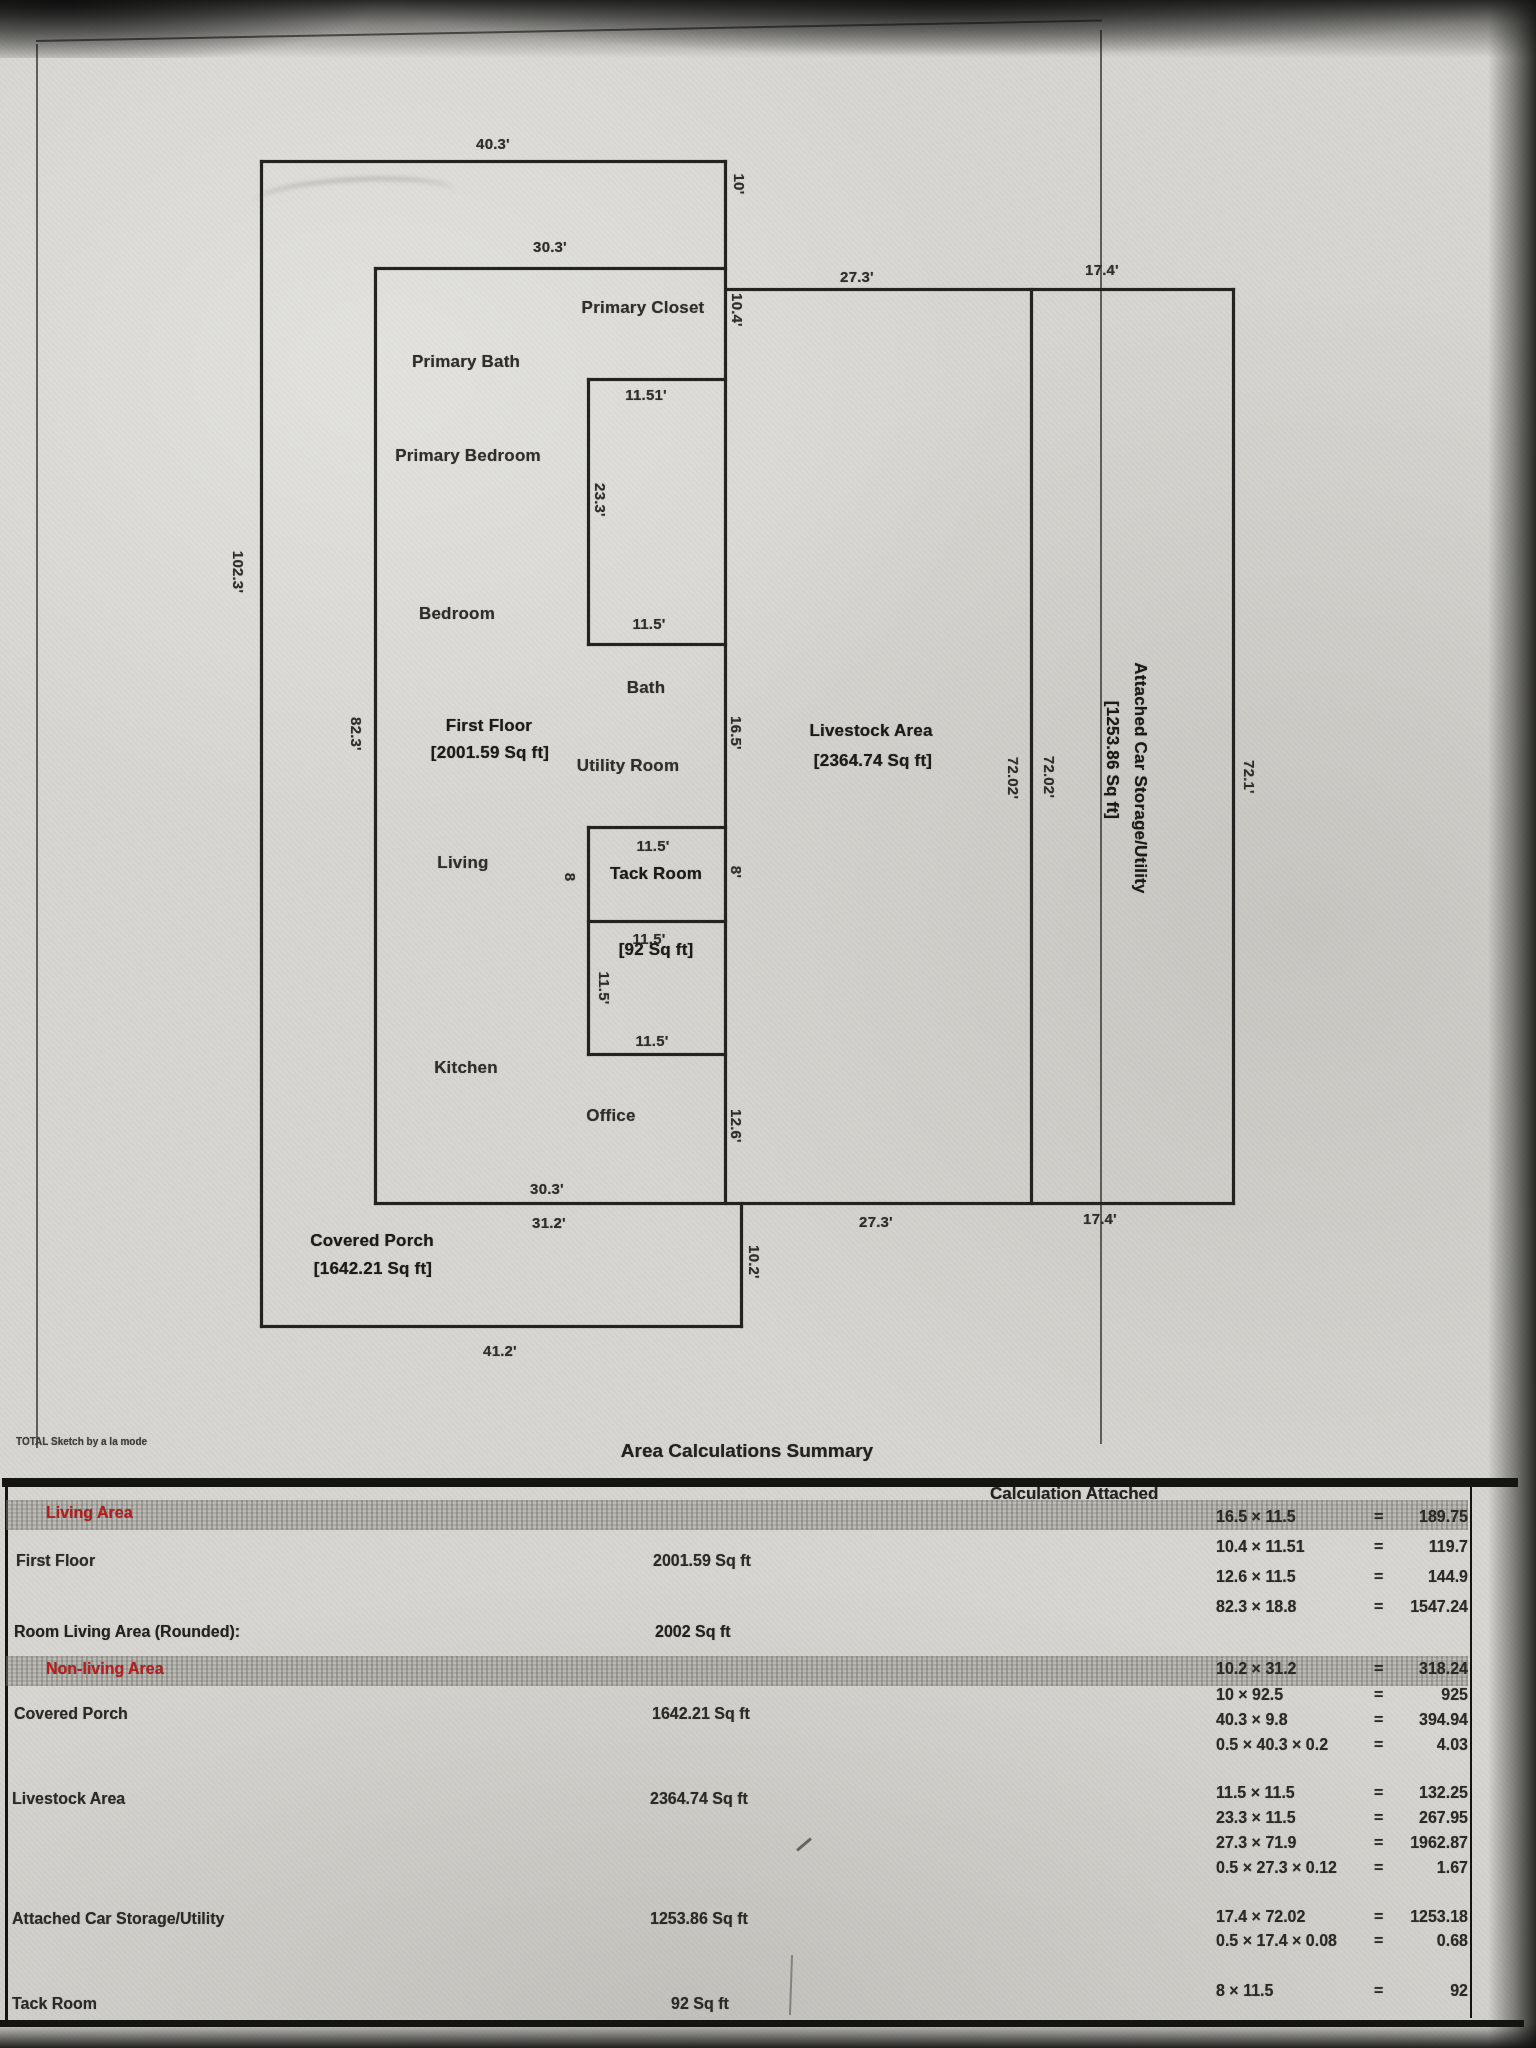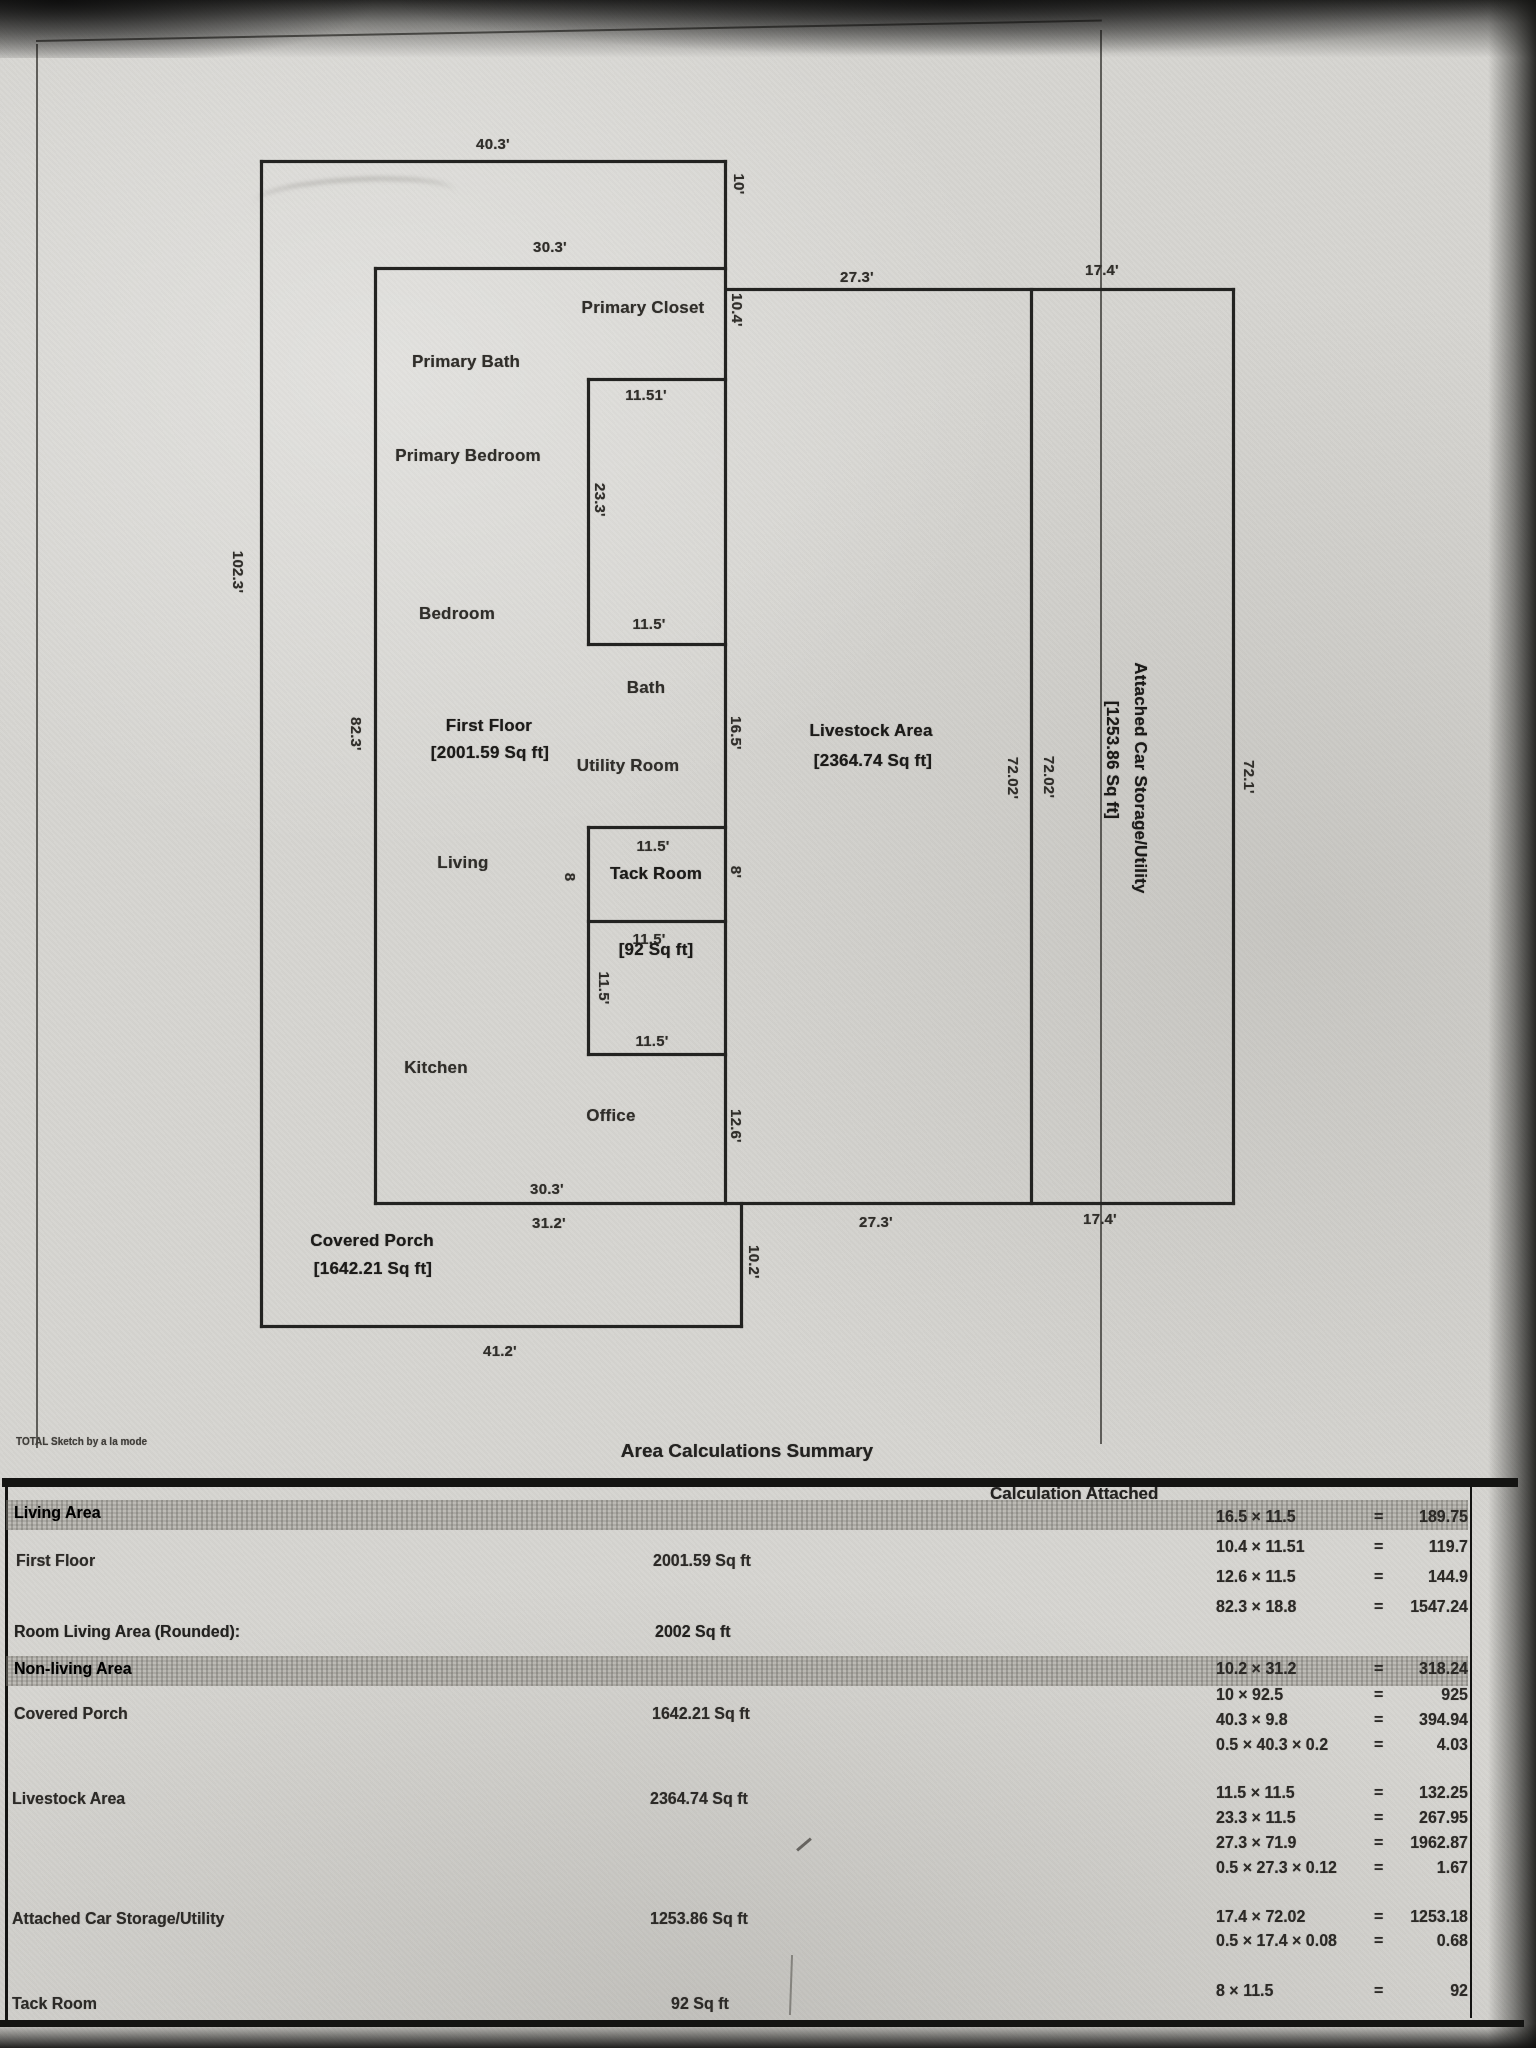--- a/index.html
+++ b/index.html
@@ -55,21 +55,21 @@
     font-size:19px;font-weight:700;color:#232220;text-shadow:0 0 1px rgba(35,34,32,.6);}
   #details-header{position:absolute;left:990px;top:1484px;font-size:17px;font-weight:700;
     color:#232220;text-shadow:0 0 1px rgba(35,34,32,.6);}
   .band{position:absolute;left:6px;width:1462px;height:30px;
     background-color:rgba(150,147,140,.38);
     background-image:
       repeating-linear-gradient(90deg, rgba(70,68,62,.25) 0 2px, rgba(0,0,0,0) 2px 5px),
       repeating-linear-gradient(0deg, rgba(90,88,82,.18) 0 2px, rgba(0,0,0,0) 2px 4px);}
   .trow-label,.trow-value,.band-label{position:absolute;font-size:16px;font-weight:600;color:#2c2a27;
     text-shadow:0 0 1px rgba(46,44,40,.5);white-space:nowrap;}
-  .band-label{font-weight:700;color:#000000;}
+  .band-label{font-weight:700;color:#b91c1c;margin-left:32px;}
   .trow-label.bold,.trow-value.bold{font-weight:700;color:#232220;}
   .calc-e,.calc-q,.calc-r{position:absolute;font-size:16px;font-weight:600;color:#2c2a27;
     text-shadow:0 0 1px rgba(46,44,40,.5);white-space:nowrap;}
   .calc-e{left:1216px;}
   .calc-q{left:1374px;}
   .calc-r{left:1390px;width:78px;text-align:right;}
   .mark{position:absolute;background:rgba(60,57,52,.7);}
   #mark1{left:795px;top:1843px;width:18px;height:3px;transform:rotate(-40deg);}
   #mark2{left:790px;top:1955px;width:2px;height:60px;transform:rotate(2deg);background:rgba(70,67,62,.5);}
 </style>
@@ -134,21 +134,21 @@
       <div class="lbl room" style="left: 466px; top: 362px;">Primary Bath</div>
       <div class="lbl room" style="left: 468px; top: 456px;">Primary Bedroom</div>
       <div class="lbl room" style="left: 457px; top: 614px;">Bedroom</div>
       <div class="lbl room dark" style="left: 489px; top: 726px;">First Floor</div>
       <div class="lbl room dark" style="left: 490px; top: 753px;">[2001.59 Sq ft]</div>
       <div class="lbl room" style="left: 646px; top: 688px;">Bath</div>
       <div class="lbl room" style="left: 628px; top: 766px;">Utility Room</div>
       <div class="lbl room" style="left: 463px; top: 863px;">Living</div>
       <div class="lbl room dark" style="left: 656px; top: 874px;">Tack Room</div>
       <div class="lbl room dark" style="left: 656px; top: 902px; margin-top: 48px;">[92 Sq ft]</div>
-      <div class="lbl room" style="left: 436px; top: 1068px;">Kitchen</div>
+      <div class="lbl room" style="left: 466px; top: 1068px;">Kitchen</div>
       <div class="lbl room" style="left: 611px; top: 1116px;">Office</div>
       <div class="lbl room dark" style="left: 372px; top: 1241px;">Covered Porch</div>
       <div class="lbl room dark" style="left: 373px; top: 1269px;">[1642.21 Sq ft]</div>
       <div class="lbl room dark" style="left: 871px; top: 731px;">Livestock Area</div>
       <div class="lbl room dark" style="left: 873px; top: 761px;">[2364.74 Sq ft]</div>
       <div class="lbl room rot dark" style="left: 1140px; top: 778px;">Attached Car Storage/Utility</div>
       <div class="lbl room rot dark" style="left: 1112px; top: 760px;">[1253.86 Sq ft]</div>
     </div>
 
   <div id="table-layer">

